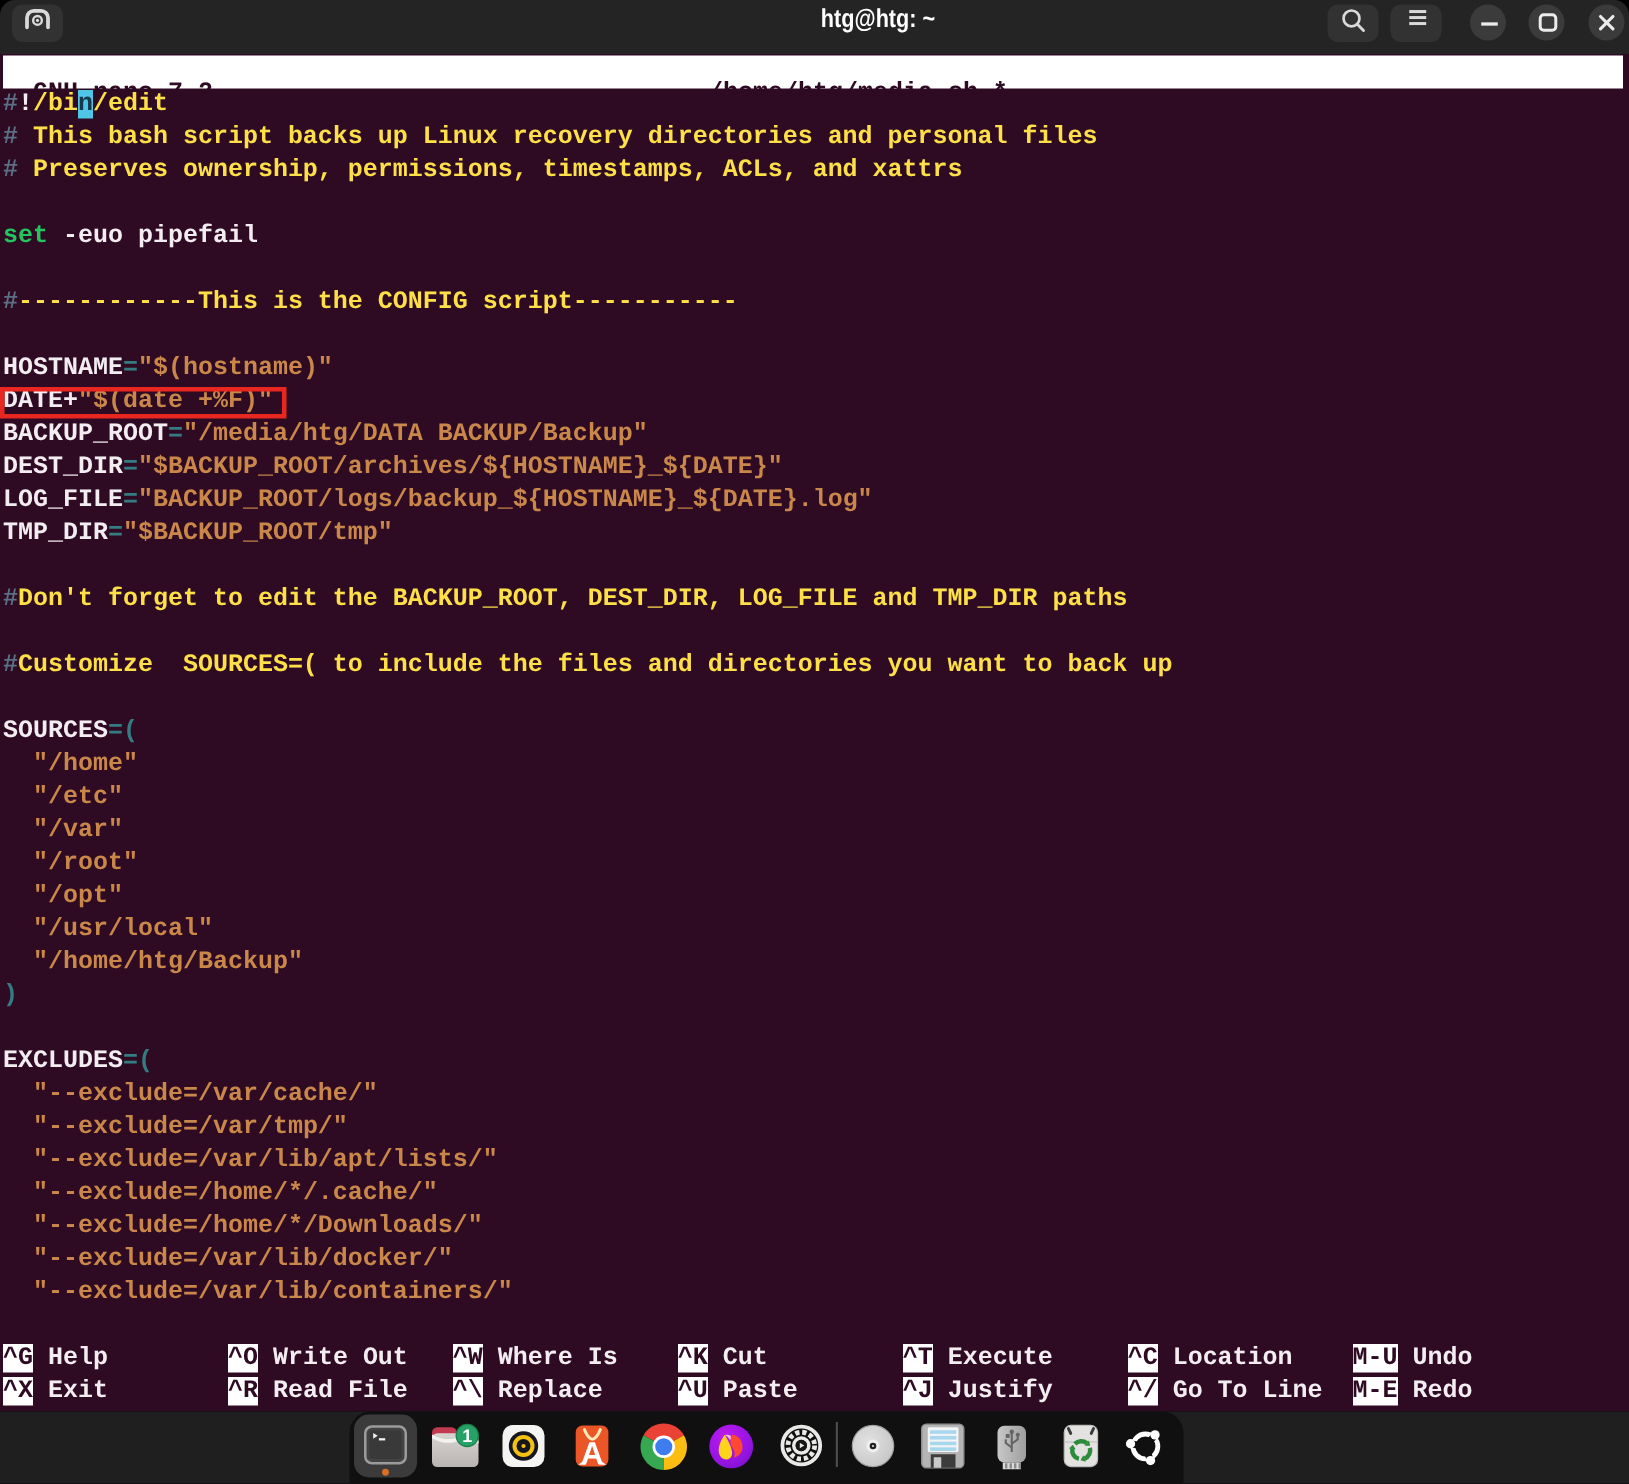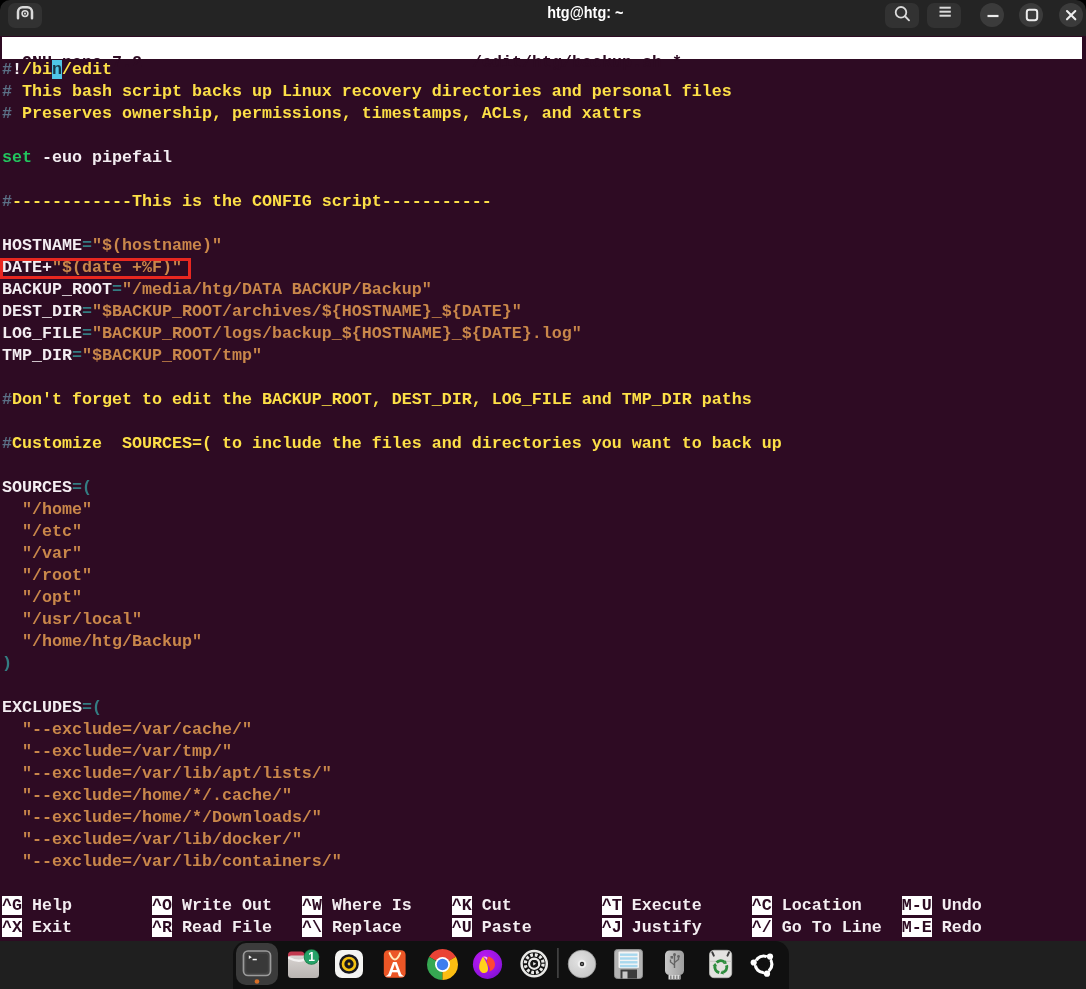--- a/index.html
+++ b/index.html
@@ -65,21 +65,21 @@
       <g stroke="#ececec" stroke-width="2.1" stroke-linecap="round">
         <line x1="1067" y1="11" x2="1075.3" y2="19.3"></line>
         <line x1="1075.3" y1="11" x2="1067" y2="19.3"></line>
       </g>
     </svg>
   </div>
 
   <div id="term">
     <div id="nanobar">
       <span class="t" style="left:20px;">GNU nano 7.2</span>
-      <span class="t" style="left:470px;">/edit/htg/backup.sh *</span>
+      <span class="t" style="left:470px;">/home/htg/media.sh *</span>
     </div>
     <pre class="code" id="codepre"><span class="h">#</span>!<span class="c">/bi</span><span class="cur">n</span><span class="c">/edit</span>
 <span class="h">#</span><span class="c"> This bash script backs up Linux recovery directories and personal files</span>
 <span class="h">#</span><span class="c"> Preserves ownership, permissions, timestamps, ACLs, and xattrs</span>
 
 <span class="k">set</span> -euo pipefail
 
 <span class="h">#</span><span class="c">------------This is the CONFIG script-----------</span>
 
 HOSTNAME<span class="t">=</span><span class="s">"$(hostname)"</span>

